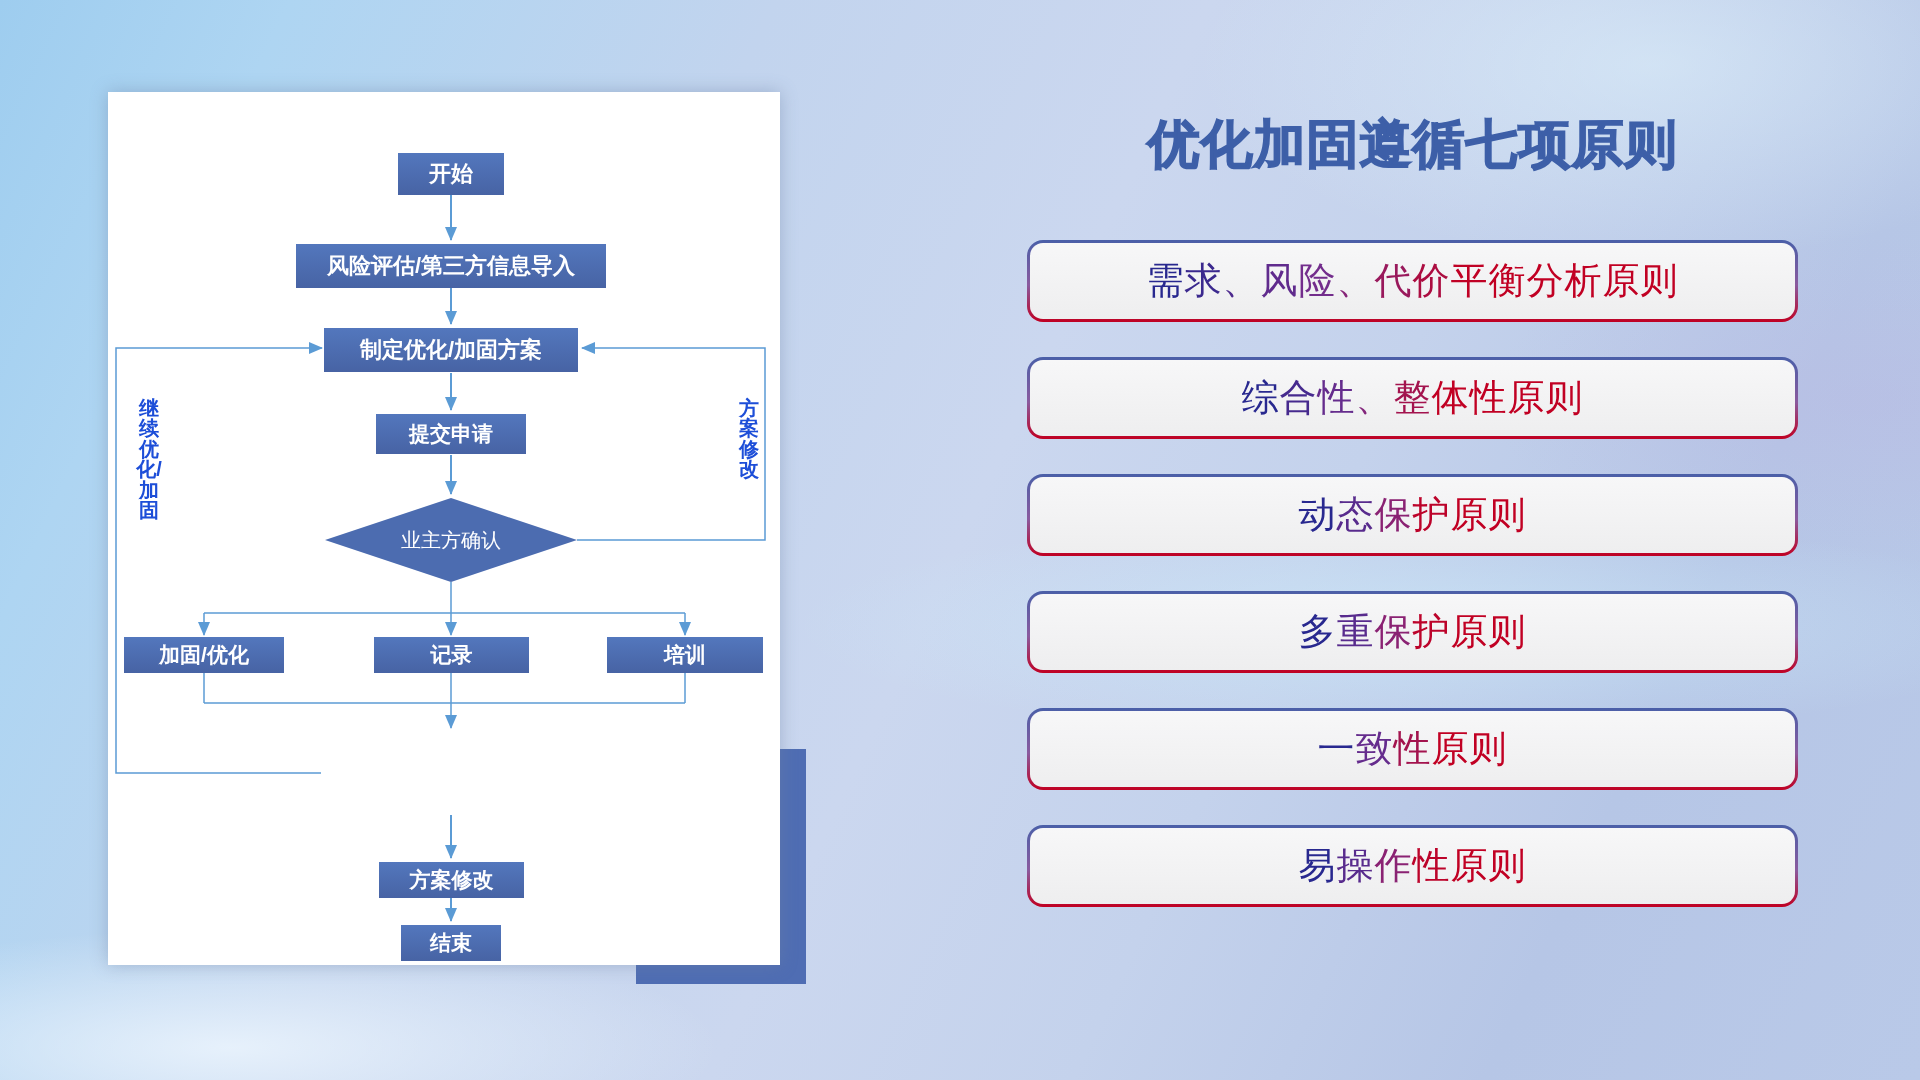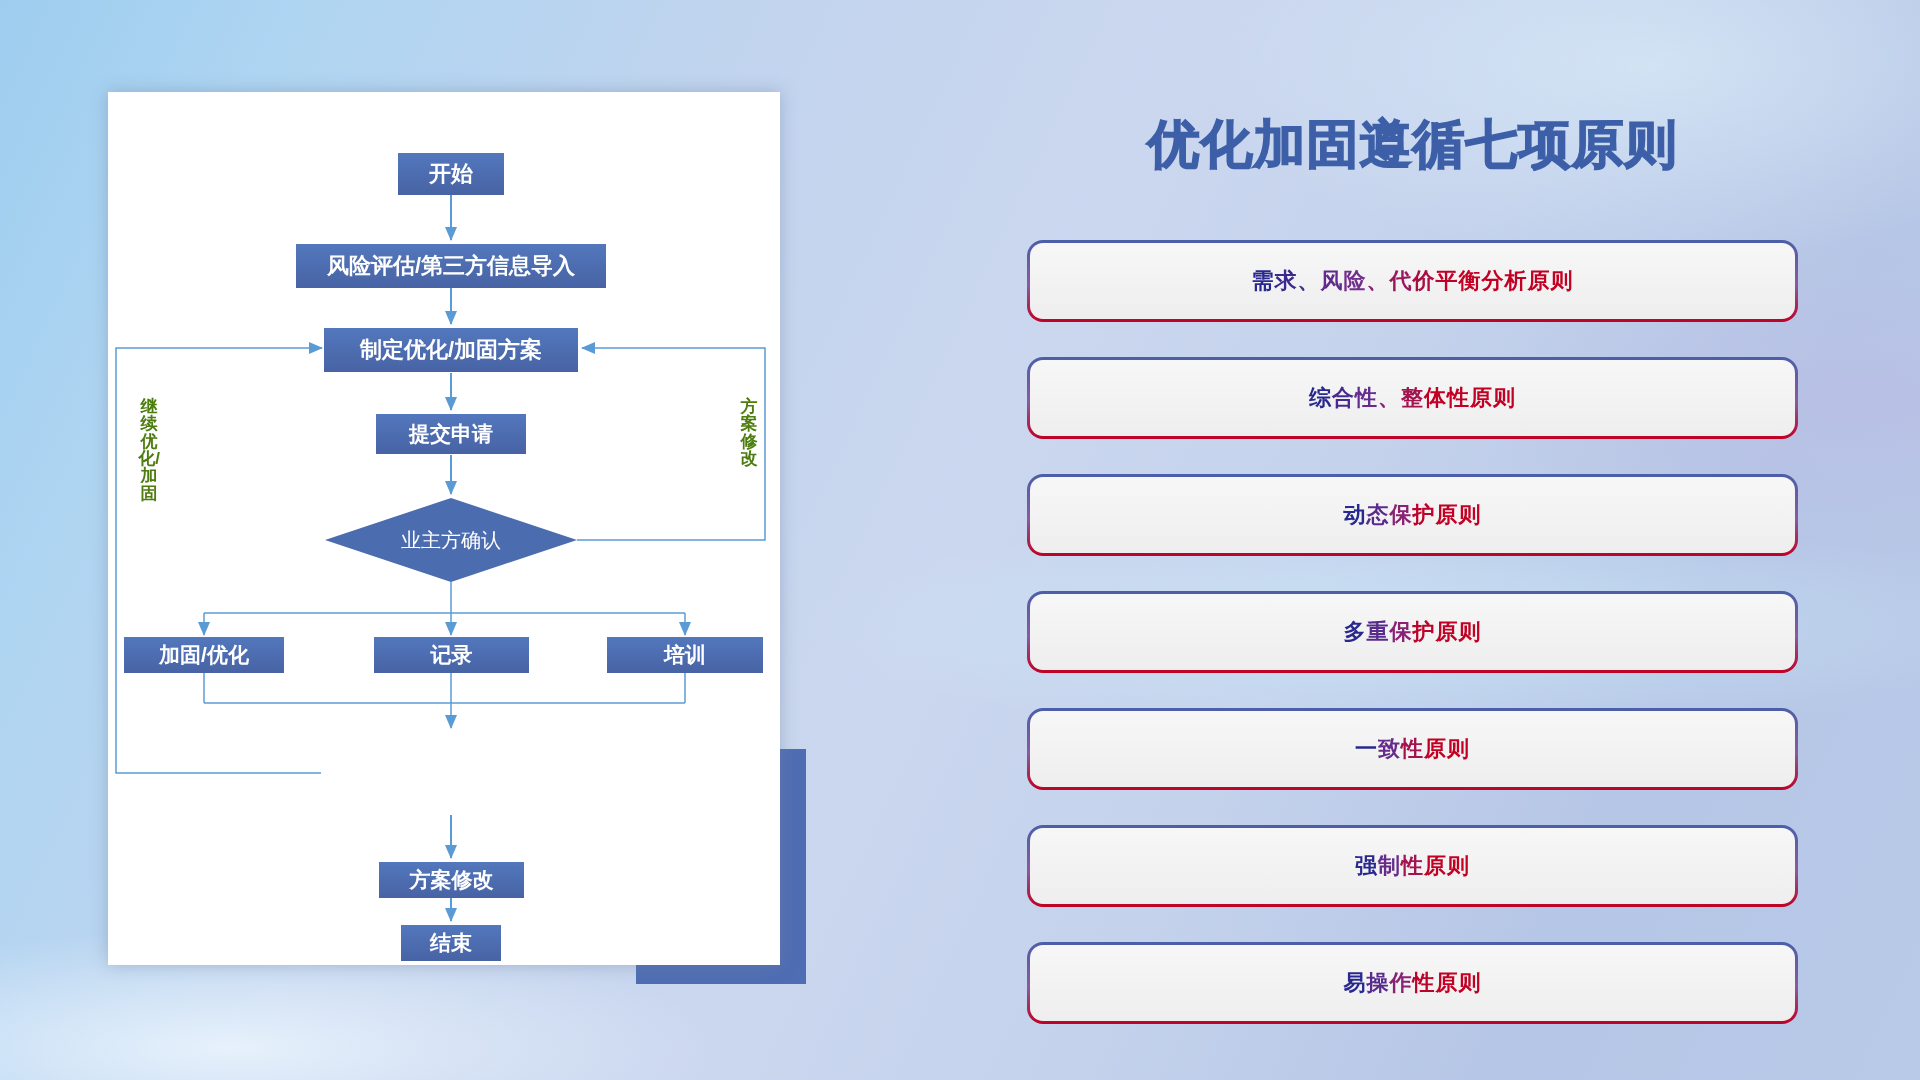--- a/index.html
+++ b/index.html
@@ -21,35 +21,35 @@
   .card{position:absolute;left:108px;top:92px;width:672px;height:873px;background:#ffffff;
         box-shadow:0 0 16px rgba(110,130,165,.45);}
   .card svg{position:absolute;left:0;top:0;}
   .flow-line{stroke:#5b9bd5;fill:none;}
   .node{position:absolute;display:flex;align-items:center;justify-content:center;
         background:linear-gradient(180deg,#5377bd,#4763a4);color:#ffffff;font-weight:700;
         border-radius:0;font-size:21px;white-space:nowrap;}
   .diamond{position:absolute;display:flex;align-items:center;justify-content:center;
         background:#4c6cb0;color:#fff;font-weight:400;font-size:20px;
         clip-path:polygon(50% 0,100% 50%,50% 100%,0 50%);}
-  .vlabel{position:absolute;width:26px;color:#4d7c0f;font-weight:700;font-size:17px;
+  .vlabel{position:absolute;width:26px;color:#1d4ed8;font-weight:700;font-size:20px;
         line-height:1.02;word-break:break-all;text-align:center;}
 
   
   .slide-title{position:absolute;left:1027px;top:110px;width:771px;text-align:center;
         font-size:52px;font-weight:900;color:#3d5fa8;-webkit-text-stroke:1.5px #3d5fa8;
         letter-spacing:1px;}
   .principles{position:absolute;left:1027px;top:240px;width:771px;display:flex;
         flex-direction:column;gap:35px;}
   .principle-box{height:76px;border-radius:16px;padding:3px;
         background:linear-gradient(180deg,#4a5fa8 0%,#8a5a9e 55%,#c00022 100%);}
   .principle-inner{width:100%;height:100%;border-radius:13px;
         background:linear-gradient(180deg,#f7f7f8,#eeeeef);
         display:flex;align-items:center;justify-content:center;}
-  .principle-label{font-size:22px;font-weight:700;letter-spacing:1px;white-space:nowrap;}
+  .principle-label{font-size:37px;font-weight:400;letter-spacing:1px;white-space:nowrap;}
 </style>
 </head>
 <body>
 
 <div class="bg-overlay"></div>
 
 <div class="accent-rect"></div>
 
 <div class="card">
 
@@ -139,21 +139,16 @@
       <span class="principle-label"><span style="color: rgb(40, 40, 143);">多</span><span style="color: rgb(88, 43, 141);">重</span><span style="color: rgb(138, 34, 115);">保</span><span style="color: rgb(188, 3, 42);">护</span><span style="color: rgb(193, 0, 35);">原</span><span style="color: rgb(193, 0, 35);">则</span></span>
       </div>
     </div>
   <div class="principle-box">
     <div class="principle-inner">
       <span class="principle-label"><span style="color: rgb(40, 40, 143);">一</span><span style="color: rgb(101, 44, 141);">致</span><span style="color: rgb(163, 19, 78);">性</span><span style="color: rgb(193, 0, 35);">原</span><span style="color: rgb(193, 0, 35);">则</span></span>
       </div>
     </div>
   <div class="principle-box">
     <div class="principle-inner">
-      <span class="principle-label"><span style="color: rgb(40, 40, 143);">强</span><span style="color: rgb(101, 44, 141);">制</span><span style="color: rgb(163, 19, 78);">性</span><span style="color: rgb(193, 0, 35);">原</span><span style="color: rgb(193, 0, 35);">则</span></span>
-      </div>
-    </div>
-  <div class="principle-box">
-    <div class="principle-inner">
       <span class="principle-label"><span style="color: rgb(40, 40, 143);">易</span><span style="color: rgb(88, 43, 141);">操</span><span style="color: rgb(138, 34, 115);">作</span><span style="color: rgb(188, 3, 42);">性</span><span style="color: rgb(193, 0, 35);">原</span><span style="color: rgb(193, 0, 35);">则</span></span>
       </div>
     </div>
 </div>
 
 </body></html>

